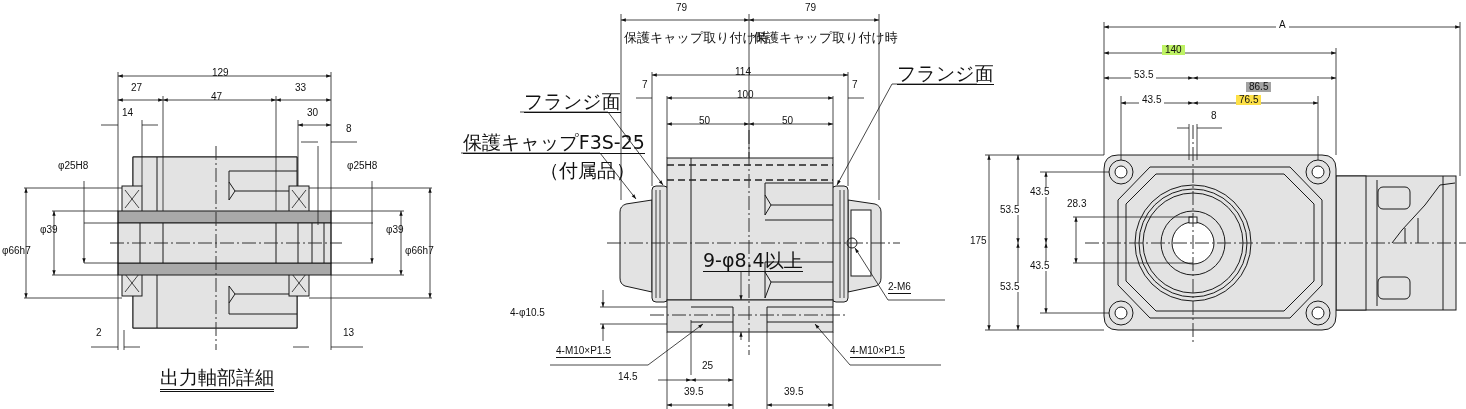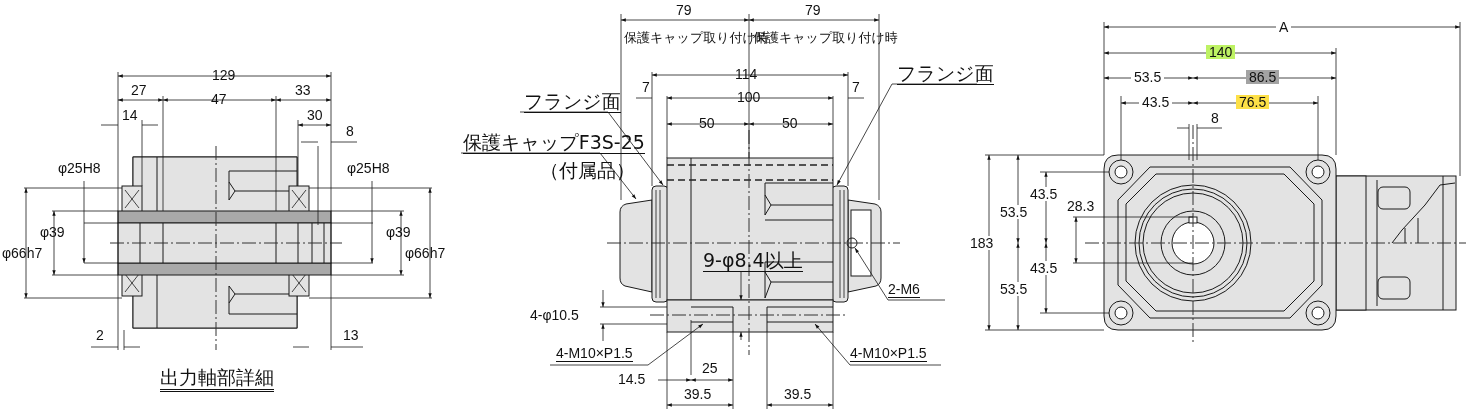--- a/index.html
+++ b/index.html
@@ -5,21 +5,21 @@
   html, body { margin:0; padding:0; background:#ffffff; }
   body { width:1466px; height:409px; overflow:hidden; position:relative; font-family:"Liberation Sans", sans-serif; }
   svg { position:absolute; left:0; top:0; }
   .ln { stroke:#1a1a1a; stroke-width:1; fill:none; }
   .thin { stroke:#1a1a1a; stroke-width:0.8; fill:none; }
   .cl { stroke:#333; stroke-width:1; fill:none; stroke-dasharray:14 3 2 3; }
   .dash { stroke:#222; stroke-width:1.4; fill:none; stroke-dasharray:7 4; }
   .body { fill:#e3e3e3; stroke:#1a1a1a; stroke-width:1; }
   .dark { fill:#a9a9a9; stroke:#1a1a1a; stroke-width:1; }
   .white { fill:#ffffff; stroke:#1a1a1a; stroke-width:1; }
-  .tlabel { position:absolute; white-space:nowrap; font-family:"Liberation Sans", sans-serif; font-size:14px; color:#111; line-height:1; }
+  .tlabel { position:absolute; white-space:nowrap; font-family:"Liberation Sans", sans-serif; font-size:10px; color:#111; line-height:1; }
   .tlabel.jp { font-family:"DejaVu Sans", sans-serif; font-size:13px; }
   .tlabel.jpl { font-family:"DejaVu Sans", sans-serif; font-size:19px; }
   .uline { border-bottom:1px solid #111; padding-bottom:1px; }
   .dbl { border-bottom:3px double #111; padding-bottom:2px; }
 </style>
 </head>
 <body>
 
 <svg width="1466" height="409" viewBox="0 0 1466 409">
   <defs>
@@ -208,33 +208,33 @@
 <span class="tlabel" style="left:642px;top:80px">7</span>
 <span class="tlabel" style="left:852px;top:80px">7</span>
 <span class="tlabel" style="left:699px;top:116px">50</span>
 <span class="tlabel" style="left:782px;top:116px">50</span>
 <span class="tlabel jpl uline" style="left:524px;top:92px">フランジ面</span>
 <span class="tlabel jpl uline" style="left:897px;top:64px">フランジ面</span>
 <span class="tlabel jpl uline" style="left:463px;top:133px">保護キャップF3S-25</span>
 <span class="tlabel jpl" style="left:540px;top:161px">（付属品）</span>
 <span class="tlabel jpl uline" style="left:703px;top:251px">9-φ8.4以上</span>
 <span class="tlabel uline" style="left:888px;top:282px">2-M6</span>
-<span class="tlabel" style="left:530px;top:308px">4-φ10.5</span>
+<span class="tlabel" style="left:510px;top:308px">4-φ10.5</span>
 <span class="tlabel uline" style="left:556px;top:346px">4-M10×P1.5</span>
 <span class="tlabel uline" style="left:850px;top:346px">4-M10×P1.5</span>
 <span class="tlabel" style="left:618px;top:372px">14.5</span>
 <span class="tlabel" style="left:702px;top:361px">25</span>
 <span class="tlabel" style="left:684px;top:387px">39.5</span>
 <span class="tlabel" style="left:784px;top:387px">39.5</span>
 
 <span class="tlabel" style="left:1276px;top:20px;background:#fff;padding:0 3px">A</span>
-<span class="tlabel" style="left:1206px;top:45px;background:#bef264;padding:0 3px">140</span>
+<span class="tlabel" style="left:1162px;top:45px;background:#bef264;padding:0 3px">140</span>
 <span class="tlabel" style="left:1131px;top:70px;background:#fff;padding:0 3px">53.5</span>
-<span class="tlabel" style="left:1246px;top:70px;background:#a3a3a3;padding:0 3px">86.5</span>
+<span class="tlabel" style="left:1246px;top:82px;background:#a3a3a3;padding:0 3px">86.5</span>
 <span class="tlabel" style="left:1139px;top:95px;background:#fff;padding:0 3px">43.5</span>
 <span class="tlabel" style="left:1236px;top:95px;background:#fde047;padding:0 3px">76.5</span>
 <span class="tlabel" style="left:1211px;top:111px">8</span>
-<span class="tlabel" style="left:970px;top:236px;background:#fff">183</span>
+<span class="tlabel" style="left:970px;top:236px;background:#fff">175</span>
 <span class="tlabel" style="left:1000px;top:205px;background:#fff">53.5</span>
 <span class="tlabel" style="left:1000px;top:282px;background:#fff">53.5</span>
 <span class="tlabel" style="left:1030px;top:187px;background:#fff">43.5</span>
 <span class="tlabel" style="left:1030px;top:261px;background:#fff">43.5</span>
 <span class="tlabel" style="left:1067px;top:199px">28.3</span>
 
 </body></html>

